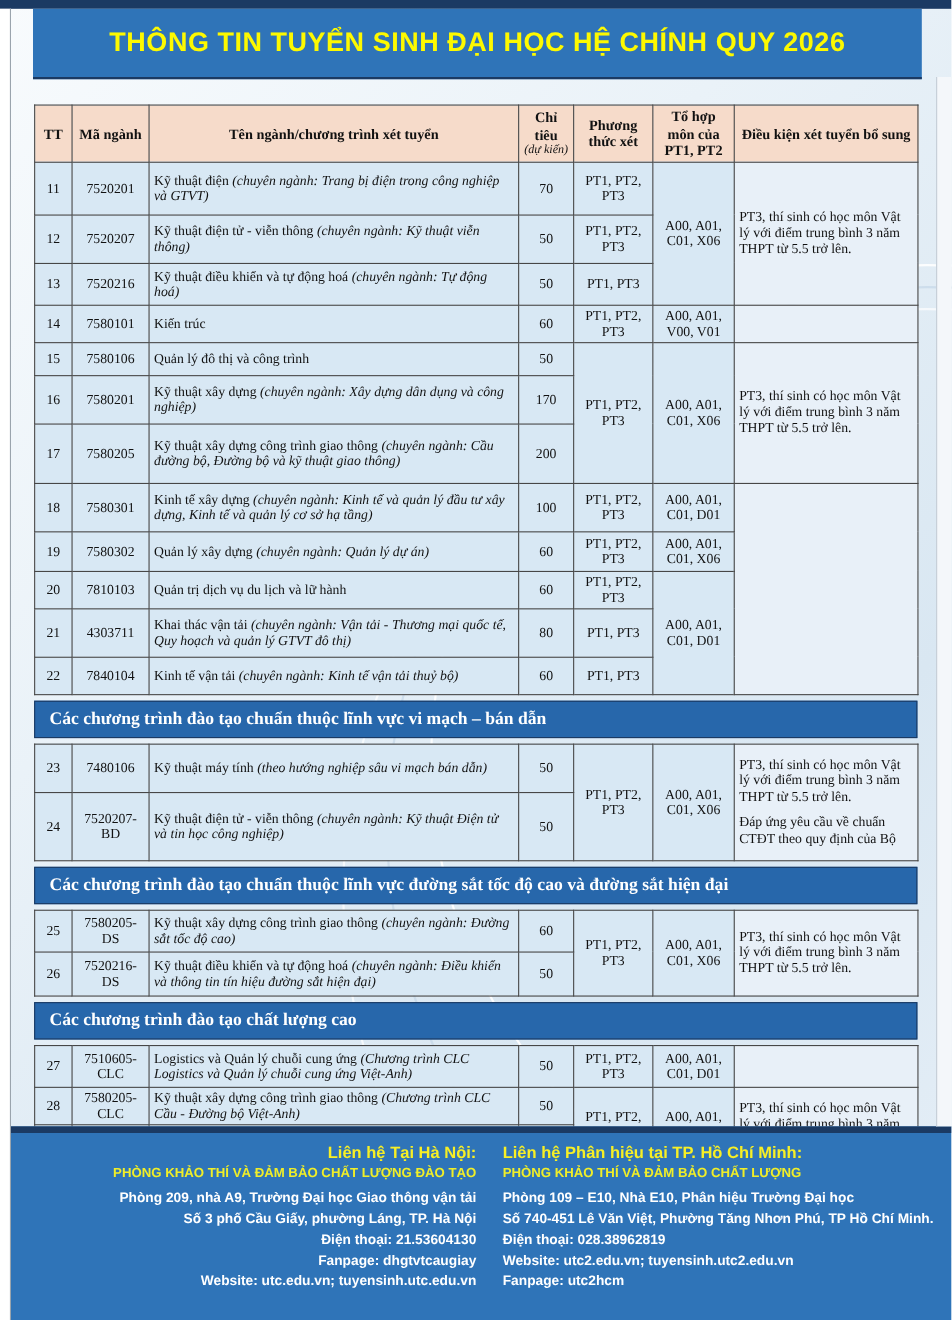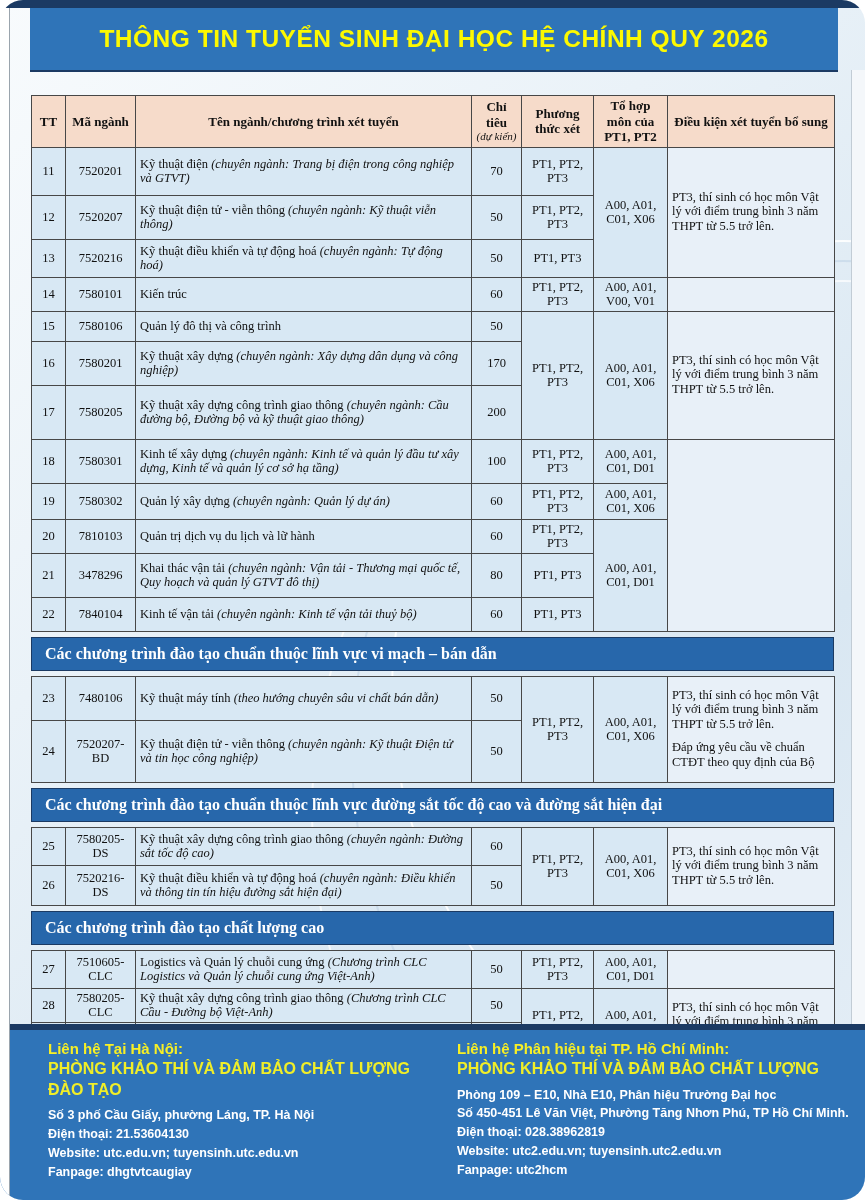--- a/index.html
+++ b/index.html
@@ -1,20 +1,20 @@
 <!DOCTYPE html>
 <html><head>
 <meta charset="utf-8">
 <style>
   html,body{margin:0;padding:0;}
   .page{
     position:relative; width:865px; height:1200px; overflow:hidden;
     background:linear-gradient(135deg,#f8fbfd 0%,#eaf2f8 35%,#d9e7f2 70%,#e6eff7 100%);
     font-family:"Liberation Serif", serif;
-    display:flex; flex-direction:column;border-radius:23px;
+    display:flex; flex-direction:column;
   }
   
   .swoosh{position:absolute; border-radius:50%; pointer-events:none;}
   .sw1{width:900px;height:900px;right:-430px;top:240px;border:2px solid rgba(255,255,255,.9);}
   .sw2{width:980px;height:980px;right:-470px;top:260px;border:2px solid rgba(190,210,228,.55);}
   .sw3{width:1060px;height:1060px;right:-510px;top:280px;border:2px solid rgba(255,255,255,.7);}
   .watermark{position:absolute;right:120px;top:430px;transform:rotate(-45deg);
     font-family:"Liberation Sans",sans-serif;font-size:34px;color:rgba(160,185,205,.25);
     font-weight:bold;letter-spacing:2px;}
   .top-navy{height:8px;background:#1b3a63;flex:0 0 auto;}
@@ -49,24 +49,24 @@
     font-weight:bold; font-size:16px; font-family:"Liberation Serif",serif;
     margin:5px 0 5px 0; border:1px solid #1b3a63;
   }
 
   .footer{
     flex:0 0 auto; height:176px; background:#2f74b8; border-top:6px solid #1b3a63;
     display:flex; font-family:"Liberation Sans",sans-serif; position:relative; z-index:4;
     box-sizing:border-box; padding:10px 10px 0 48px;
   }
   .f-col{color:#ffffff;}
-  .f-col.left{width:385px;flex:0 0 auto;}
+  .f-col.left{width:385px;flex:0 0 auto;text-align:right;}
   .f-col.right{flex:1 1 auto;padding-left:24px;}
   .f-head{color:#f7ef25;font-weight:bold;font-size:15px;line-height:1.25;}
-  .f-sub{color:#f0ee28;font-weight:bold;font-size:16px;line-height:1.3;margin-bottom:6px;}
+  .f-sub{color:#f0ee28;font-weight:bold;font-size:12px;line-height:1.3;margin-bottom:6px;}
   .f-line{font-weight:bold;font-size:12.5px;line-height:1.5;}
 </style>
 </head>
 <body>
 
 <div class="page">
   <div class="swoosh sw1"></div>
   <div class="swoosh sw2"></div>
   <div class="swoosh sw3"></div>
   <div class="watermark">photos</div>
@@ -179,21 +179,21 @@
             <tr style="height: 32px;">
               <td class="c-tt">20</td>
               <td class="c-code">7810103</td>
               <td class="c-name"><span class="name-main">Quản trị dịch vụ du lịch và lữ hành</span></td>
               <td class="c-quota">60</td>
               <td class="c-method" rowspan="1">PT1, PT2, PT3</td>
               <td class="c-combo" rowspan="3">A00, A01, C01, D01</td>
             </tr>
             <tr style="height: 44px;">
               <td class="c-tt">21</td>
-              <td class="c-code">3478296</td>
+              <td class="c-code">4303711</td>
               <td class="c-name"><span class="name-main">Khai thác vận tải</span> <span class="name-note">(chuyên ngành: Vận tải - Thương mại quốc tế, Quy hoạch và quản lý GTVT đô thị)</span></td>
               <td class="c-quota">80</td>
               <td class="c-method" rowspan="1">PT1, PT3</td>
             </tr>
             <tr style="height: 34px;">
               <td class="c-tt">22</td>
               <td class="c-code">7840104</td>
               <td class="c-name"><span class="name-main">Kinh tế vận tải</span> <span class="name-note">(chuyên ngành: Kinh tế vận tải thuỷ bộ)</span></td>
               <td class="c-quota">60</td>
               <td class="c-method" rowspan="1">PT1, PT3</td>
@@ -210,21 +210,21 @@
             <col style="width: 336px;">
             <col style="width: 50px;">
             <col style="width: 72px;">
             <col style="width: 74px;">
             <col style="width: 167px;">
           </colgroup>
           <tbody>
             <tr style="height: 44px; padding-left: 44px;">
               <td class="c-tt">23</td>
               <td class="c-code">7480106</td>
-              <td class="c-name"><span class="name-main">Kỹ thuật máy tính</span> <span class="name-note">(theo hướng chuyên sâu vi chất bán dẫn)</span></td>
+              <td class="c-name"><span class="name-main">Kỹ thuật máy tính</span> <span class="name-note">(theo hướng nghiệp sâu vi mạch bán dẫn)</span></td>
               <td class="c-quota">50</td>
               <td class="c-method" rowspan="2">PT1, PT2, PT3</td>
               <td class="c-combo" rowspan="2">A00, A01, C01, X06</td>
               <td class="c-cond" rowspan="2">
                 <div class="cond-line">PT3, thí sinh có học môn Vật lý với điểm trung bình 3 năm THPT từ 5.5 trở lên.</div>
                 <div class="cond-line">Đáp ứng yêu cầu về chuẩn CTĐT theo quy định của Bộ</div>
               </td>
             </tr>
             <tr style="height: 62px;">
               <td class="c-tt">24</td>
@@ -310,31 +310,32 @@
           </tbody>
         </table>
       </div>
   </div>
 
   <div class="footer">
     <div class="f-col left">
       <div class="f-head">Liên hệ Tại Hà Nội:</div>
       <div class="f-sub">PHÒNG KHẢO THÍ VÀ ĐẢM BẢO CHẤT LƯỢNG ĐÀO TẠO</div>
       <div id="f-left-lines">
+          <div class="f-line">Phòng 209, nhà A9, Trường Đại học Giao thông vận tải</div>
           <div class="f-line">Số 3 phố Cầu Giấy, phường Láng, TP. Hà Nội</div>
           <div class="f-line">Điện thoại: 21.53604130</div>
+          <div class="f-line">Fanpage: dhgtvtcaugiay</div>
           <div class="f-line">Website: utc.edu.vn; tuyensinh.utc.edu.vn</div>
-          <div class="f-line">Fanpage: dhgtvtcaugiay</div>
         </div>
     </div>
     <div class="f-col right">
       <div class="f-head">Liên hệ Phân hiệu tại TP. Hồ Chí Minh:</div>
       <div class="f-sub">PHÒNG KHẢO THÍ VÀ ĐẢM BẢO CHẤT LƯỢNG</div>
       <div id="f-right-lines">
           <div class="f-line">Phòng 109 – E10, Nhà E10, Phân hiệu Trường Đại học</div>
-          <div class="f-line">Số 450-451 Lê Văn Việt, Phường Tăng Nhơn Phú, TP Hồ Chí Minh.</div>
+          <div class="f-line">Số 740-451 Lê Văn Việt, Phường Tăng Nhơn Phú, TP Hồ Chí Minh.</div>
           <div class="f-line">Điện thoại: 028.38962819</div>
           <div class="f-line">Website: utc2.edu.vn; tuyensinh.utc2.edu.vn</div>
           <div class="f-line">Fanpage: utc2hcm</div>
         </div>
     </div>
   </div>
 </div>
 
 </body></html>

